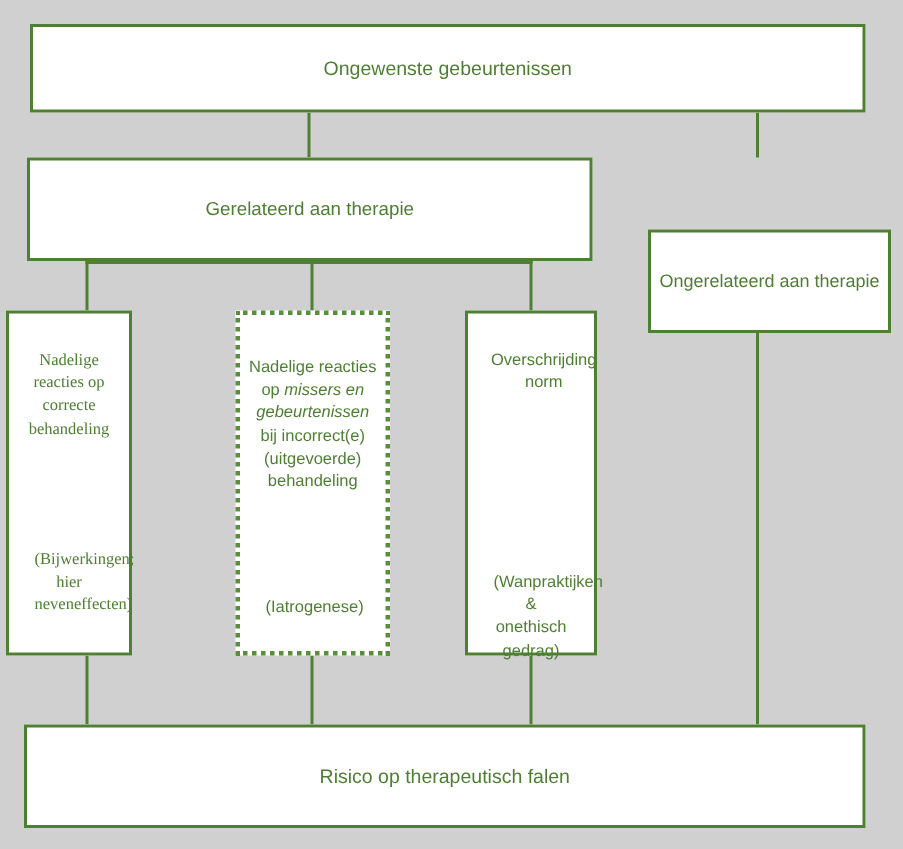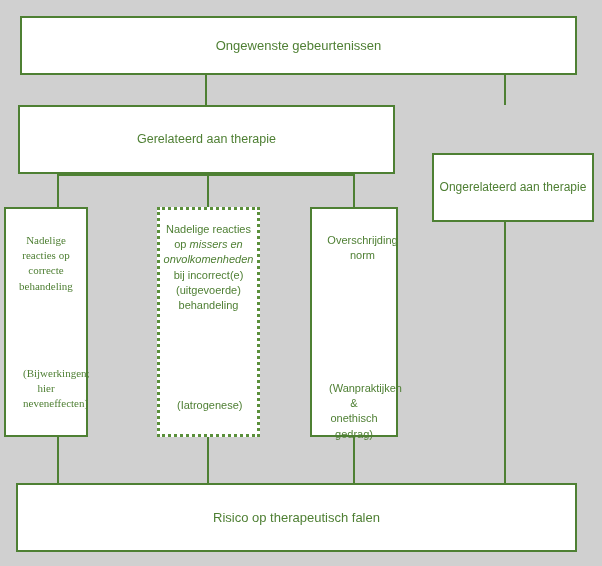--- a/index.html
+++ b/index.html
@@ -73,21 +73,21 @@
     justify-content: flex-start;
   }
   #node-adverse-correct { left: 4px;  width: 84px; font-family: Liberation Serif, serif; }
   #node-iatrogenic      { left: 157px; width: 103px; }
   #node-norm-breach     { left: 310px; width: 88px; }
 
   .leaf .primary {
     margin-top: 24px;
     padding: 0 6px;
   }
-  #node-iatrogenic .primary { margin-top: 12px; padding: 0 5px; }
+  #node-iatrogenic .primary { margin-top: 28px; padding: 0 5px; }
   #node-norm-breach .primary { margin-top: 24px; padding: 0 6px; margin-left: 17px; }
 
   .leaf .secondary {
     position: absolute;
     left: 0;
     right: 0;
     padding: 0 17px;
     box-sizing: border-box;
   }
   #node-adverse-correct .secondary { top: 157px; }
@@ -144,21 +144,21 @@
       <div>(Bijwerkingen;</div>
       <div>hier</div>
       <div>neveneffecten)</div>
     </div>
   </div>
 
   <div class="node leaf dotted" id="node-iatrogenic">
     <div class="primary">
       <div>Nadelige reacties</div>
       <div><span>op </span><span class="em">missers en</span></div>
-      <div class="em">onvolkomenheden</div>
+      <div class="em">gebeurtenissen</div>
       <div>bij incorrect(e)</div>
       <div>(uitgevoerde)</div>
       <div>behandeling</div>
     </div>
     <div class="secondary">
       <div>(Iatrogenese)</div>
     </div>
   </div>
 
   <div class="node leaf" id="node-norm-breach">

